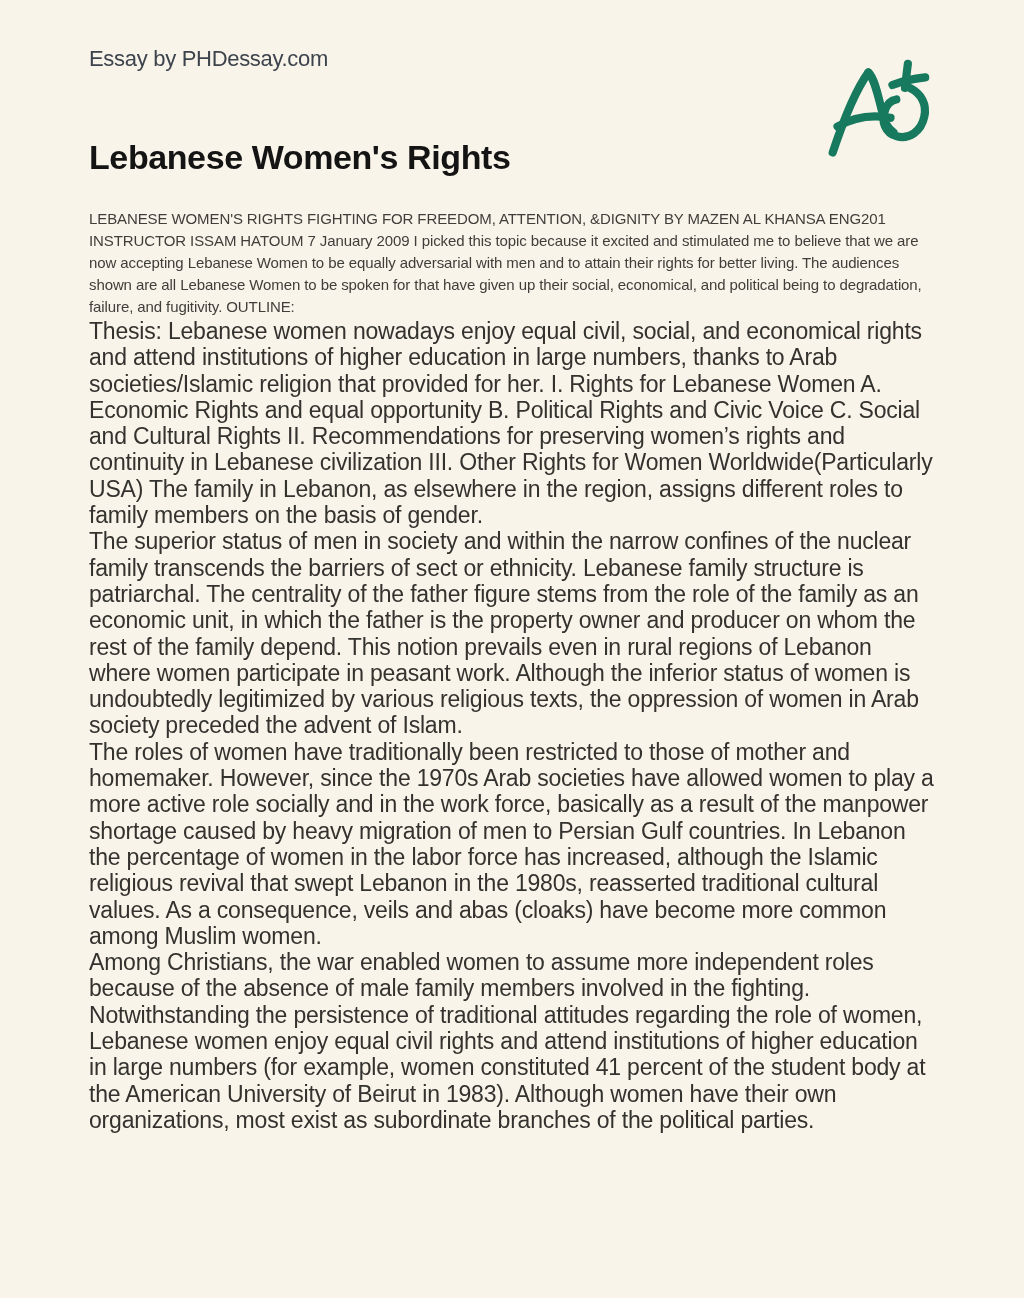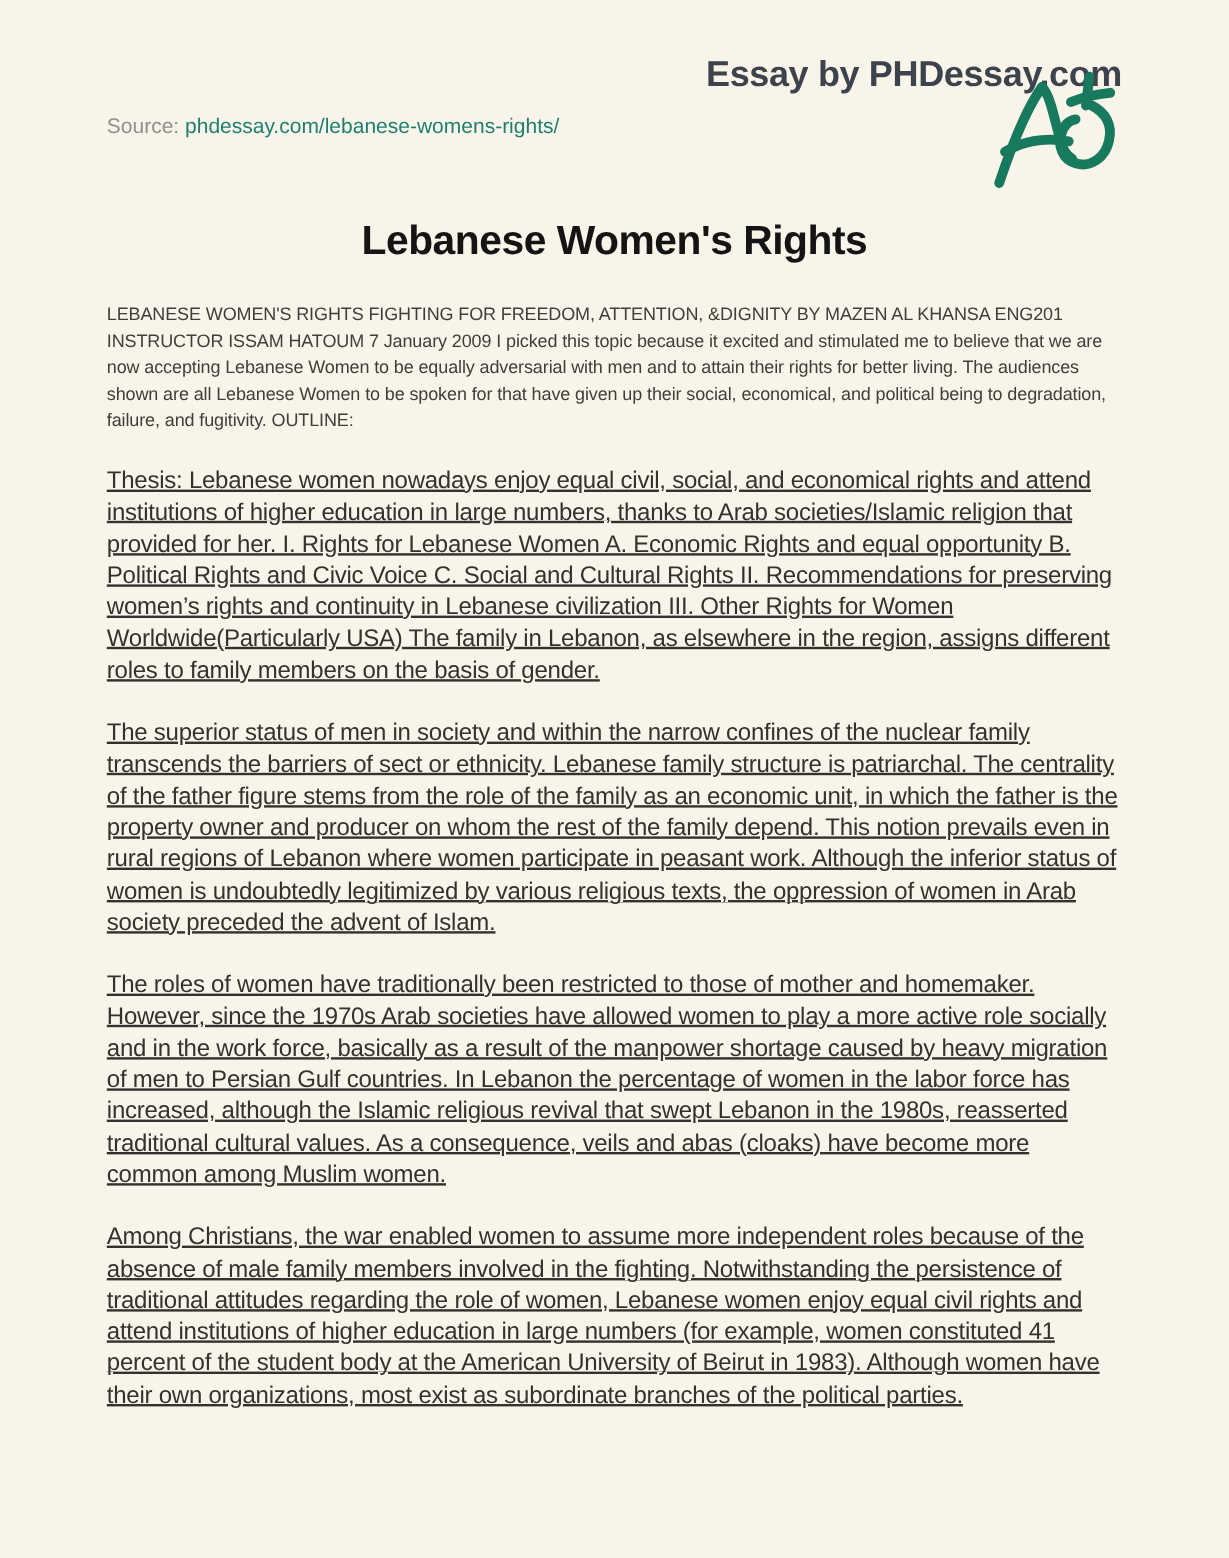--- a/index.html
+++ b/index.html
@@ -22,25 +22,24 @@
     position:relative;
   }
   .page{
     width:1024px;
     height:1298px;
     padding:46px 89px 0 89px;
     position:relative;
   }
   .doc-header{position:relative;}
   .site-title{
-    font-size:30px;
-    font-weight:700;
+    font-size:22px;
+    font-weight:400;
     letter-spacing:-0.3px;
     color:var(--header-text);
-    text-align:right;
   }
   .source-line{
     margin-top:15px;
     font-size:17.5px;
     color:var(--muted-gray);
   }
   .source-link{
     color:var(--link-teal);
     text-decoration:none;
     cursor:pointer;
@@ -53,46 +52,42 @@
     height:112px;
     color:var(--accent-green);
   }
   .logo svg{width:100%;height:100%;display:block;}
   .essay-title{
     margin-top:66px;
     font-size:34px;
     font-weight:700;
     letter-spacing:-0.4px;
     color:var(--title-black);
-    text-align:center;
   }
   .intro{
     margin-top:31px;
     font-size:15px;
     line-height:22px;
     letter-spacing:-0.1px;
     color:var(--intro-text);
   }
   .body-para{
-    margin-top:26px;
-    font-size:20px;
+    font-size:23px;
     line-height:26.3px;
     letter-spacing:-0.2px;
     color:var(--body-text);
-    text-decoration:underline;
   }
 </style>
 </head>
 <body>
 
 <div class="page">
 
   <header class="doc-header">
     <h1 class="site-title">Essay by PHDessay.com</h1>
-    <p class="source-line"><span>Source:</span> <a class="source-link">phdessay.com/lebanese-womens-rights/</a></p>
 
     <div class="logo">
       <svg viewBox="0 0 110 112" fill="none" stroke="currentColor" stroke-width="8.5" stroke-linecap="round" stroke-linejoin="round" aria-hidden="true">
 
         <path d="M8 98 C 20 62, 34 30, 45 15"></path>
 
         <path d="M45 15 C 52 22, 55 40, 60 58 C 62 67, 66 74, 71 77"></path>
 
         <path d="M13 71 C 32 60, 52 59, 68 62"></path>
 

